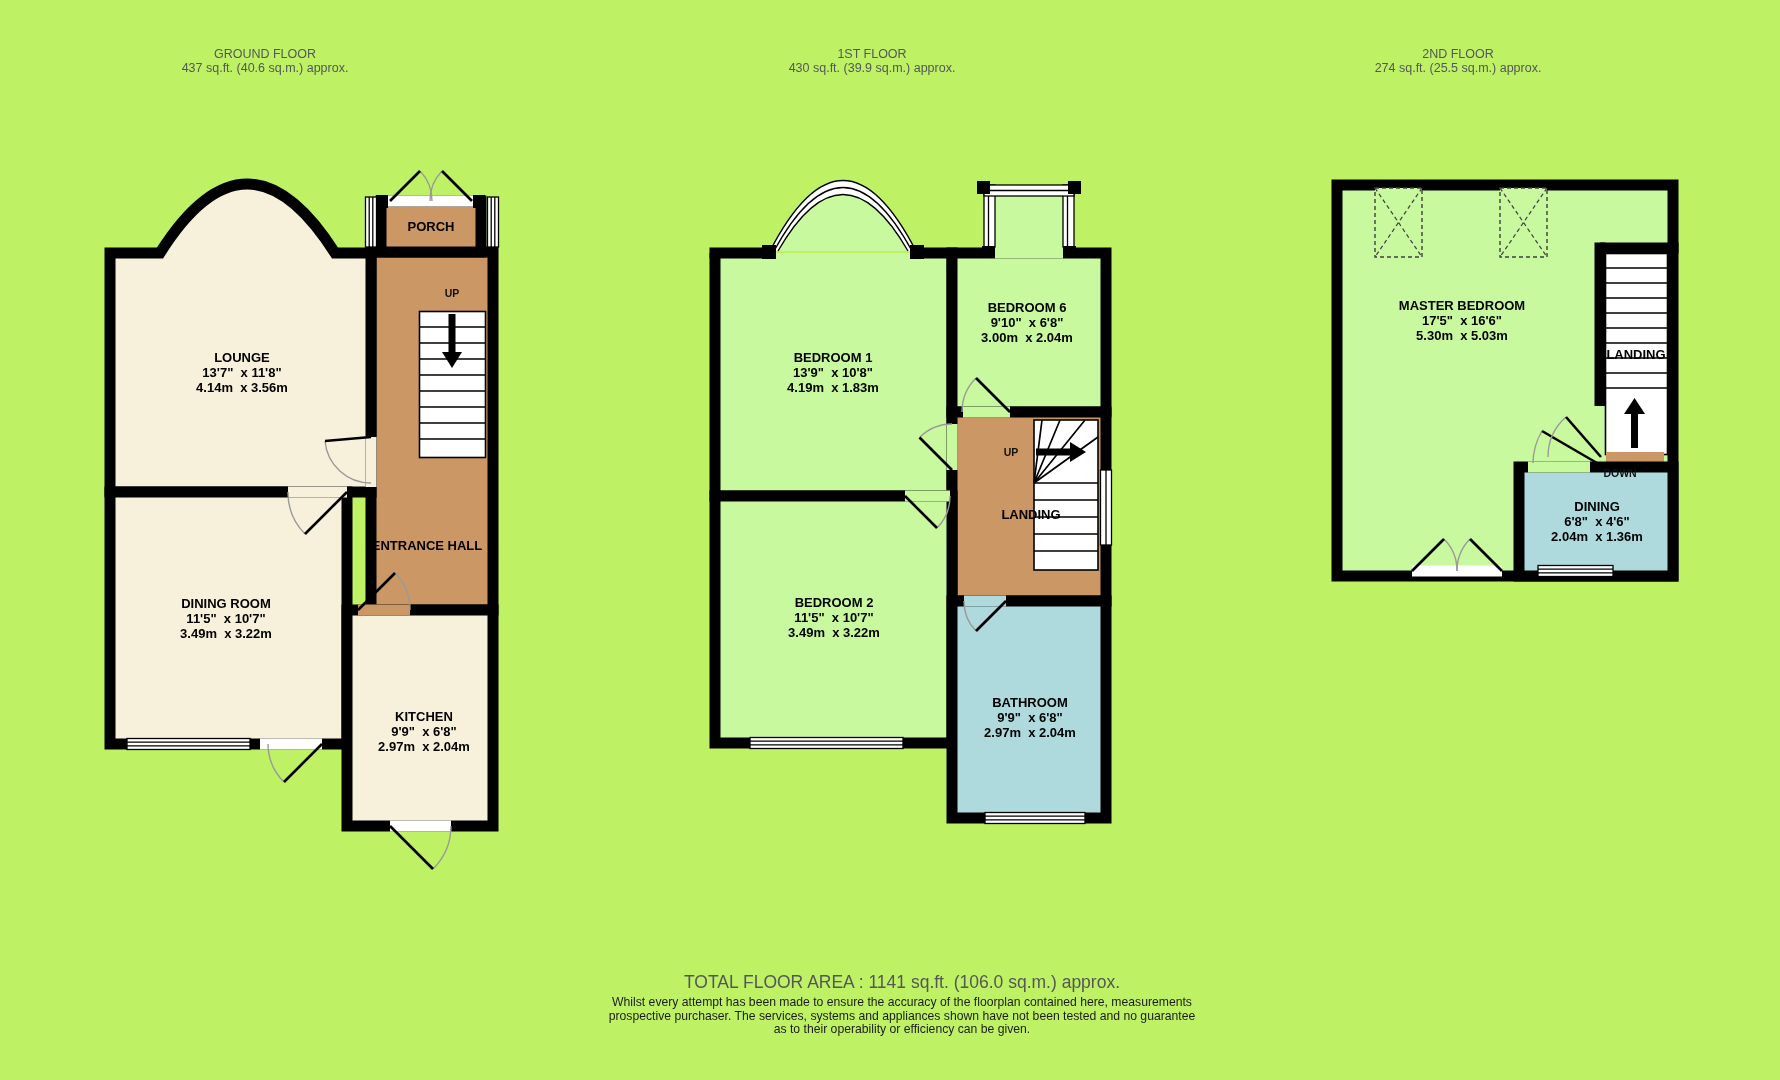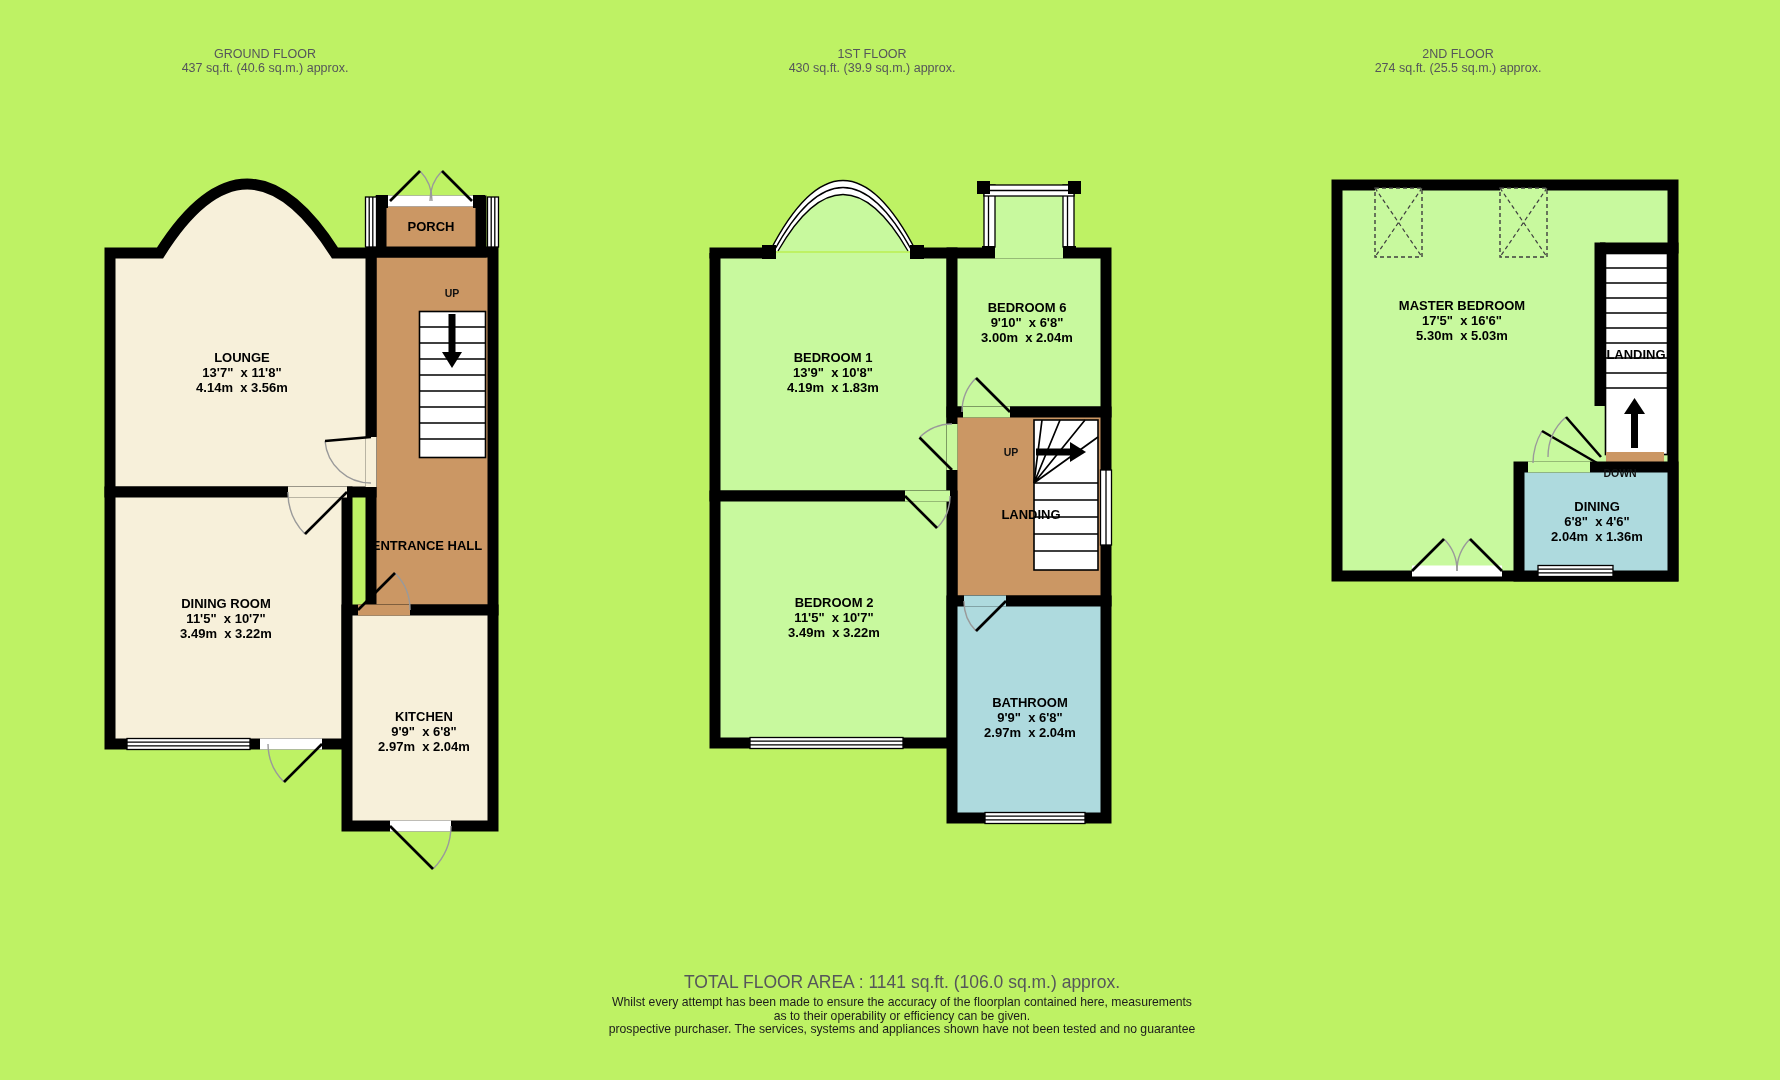--- a/index.html
+++ b/index.html
@@ -328,17 +328,17 @@
   <div class="small-lbl" style="left:1620px;top:473px">DOWN</div>
   <div class="lbl" style="left:1597px;top:521px">
     <div>DINING</div>
     <div class="dim">6'8"  x 4'6"</div>
     <div class="dim">2.04m  x 1.36m</div>
   </div>
 
   <div class="footer-total" style="left:902px;top:972px">TOTAL FLOOR AREA : 1141 sq.ft. (106.0 sq.m.) approx.</div>
   <div class="footer-disc" style="left:902px;top:996px">
     <div>Whilst every attempt has been made to ensure the accuracy of the floorplan contained here, measurements</div>
+    <div>prospective purchaser. The services, systems and appliances shown have not been tested and no guarantee</div>
     <div>as to their operability or efficiency can be given.</div>
-    <div>prospective purchaser. The services, systems and appliances shown have not been tested and no guarantee</div>
   </div>
 
 </div>
 
 </body></html>

